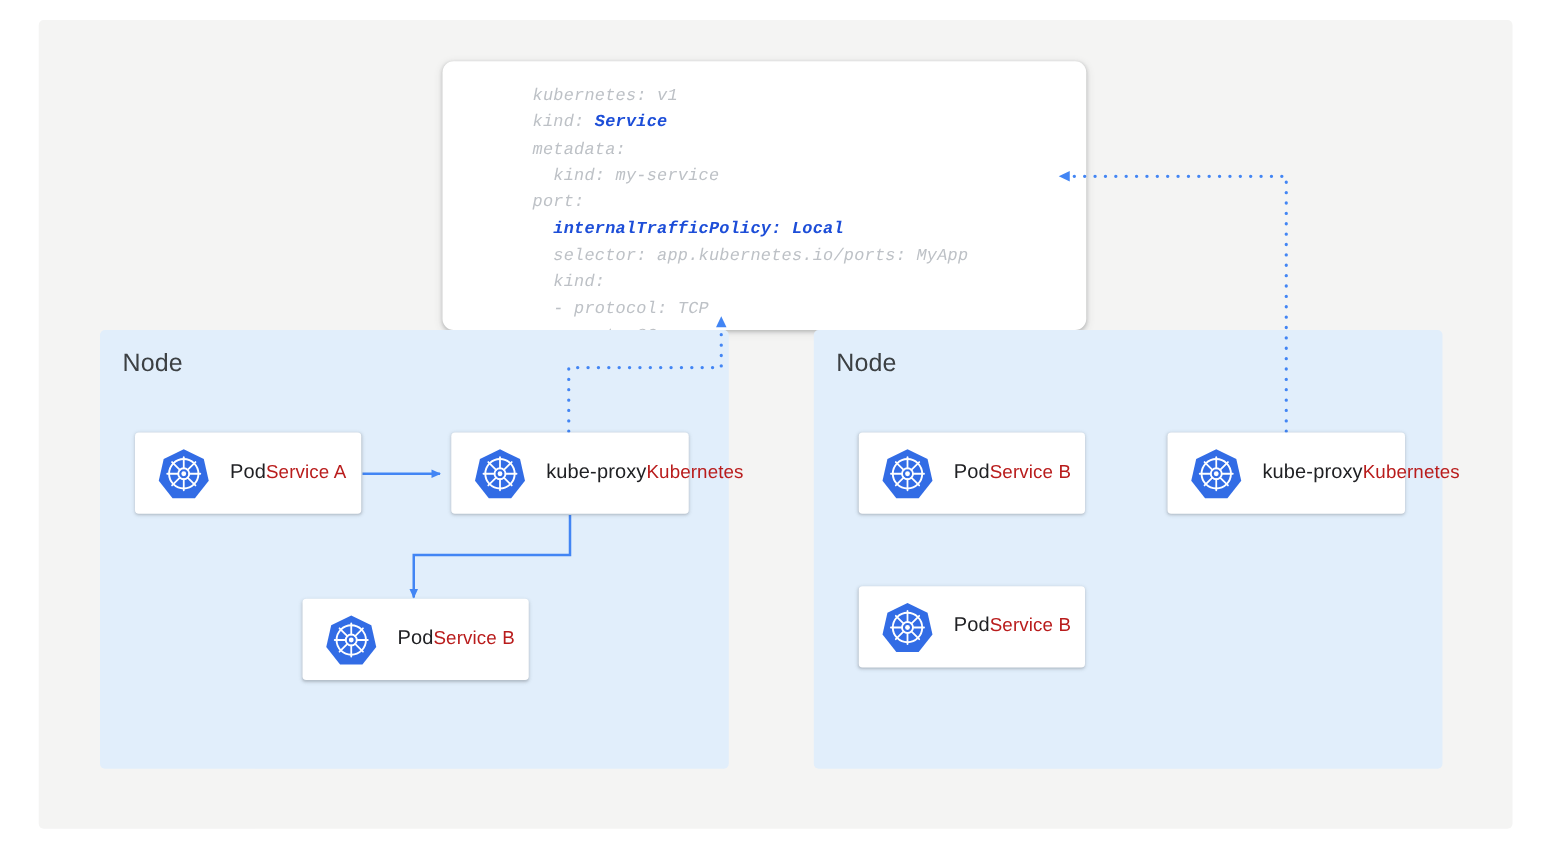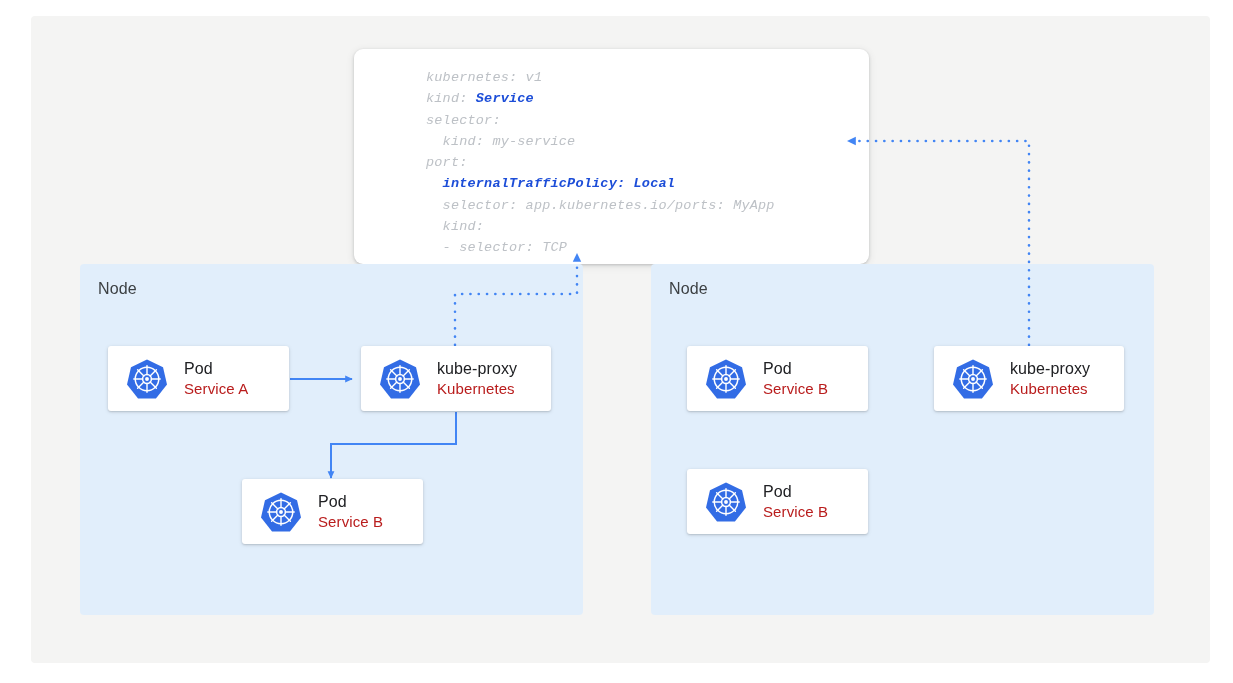--- a/index.html
+++ b/index.html
@@ -37,21 +37,21 @@
   
   .node-box {
     position: absolute;
     background: #e1eefb;
     border-radius: 4px;
   }
   .node-label {
     position: absolute;
     left: 18px;
     top: 16px;
-    font-size: 16px;
+    font-size: 20px;
     color: #3c4043;
     letter-spacing: 0.1px;
     font-family: "Liberation Sans", sans-serif;
   }
 
   
   .card {
     position: absolute;
     background: #ffffff;
     border-radius: 3px;
@@ -62,21 +62,21 @@
   }
   .card .k8s-logo {
     flex: 0 0 auto;
     width: 42px;
     height: 42px;
     margin-left: 18px;
     margin-right: 16px;
   }
   .card .card-text {
     display: flex;
-    flex-direction: column;
+    flex-direction: row;
     justify-content: flex-end;
     line-height: 1.28;
   }
   .card .card-title {
     font-size: 16px;
     color: #202124;
     letter-spacing: 0.1px;
     white-space: nowrap;
   }
   .card .card-sub {
@@ -130,27 +130,27 @@
 </style>
 </head>
 <body>
 
 <div id="stage">
   <div id="canvas">
 
     <div id="yaml-panel">
       <pre id="yaml-code"><span>kubernetes: v1</span>
 <span>kind: <b class="bold">Service</b></span>
-<span>selector:</span>
+<span>metadata:</span>
 <span>  kind: my-service</span>
 <span>port:</span>
 <b class="bold">  internalTrafficPolicy: Local</b>
 <span>  selector: app.kubernetes.io/ports: MyApp</span>
 <span>  kind:</span>
-<span>  - selector: TCP</span>
+<span>  - protocol: TCP</span>
 <span>    port: 80</span>
 </pre>
     </div>
 
     <div class="node-box" style="left:49px; top:248px; width:503px; height:351px;">
       <div class="node-label">Node</div>
     </div>
 
     <div class="node-box" style="left:620px; top:248px; width:503px; height:351px;">
       <div class="node-label">Node</div>

